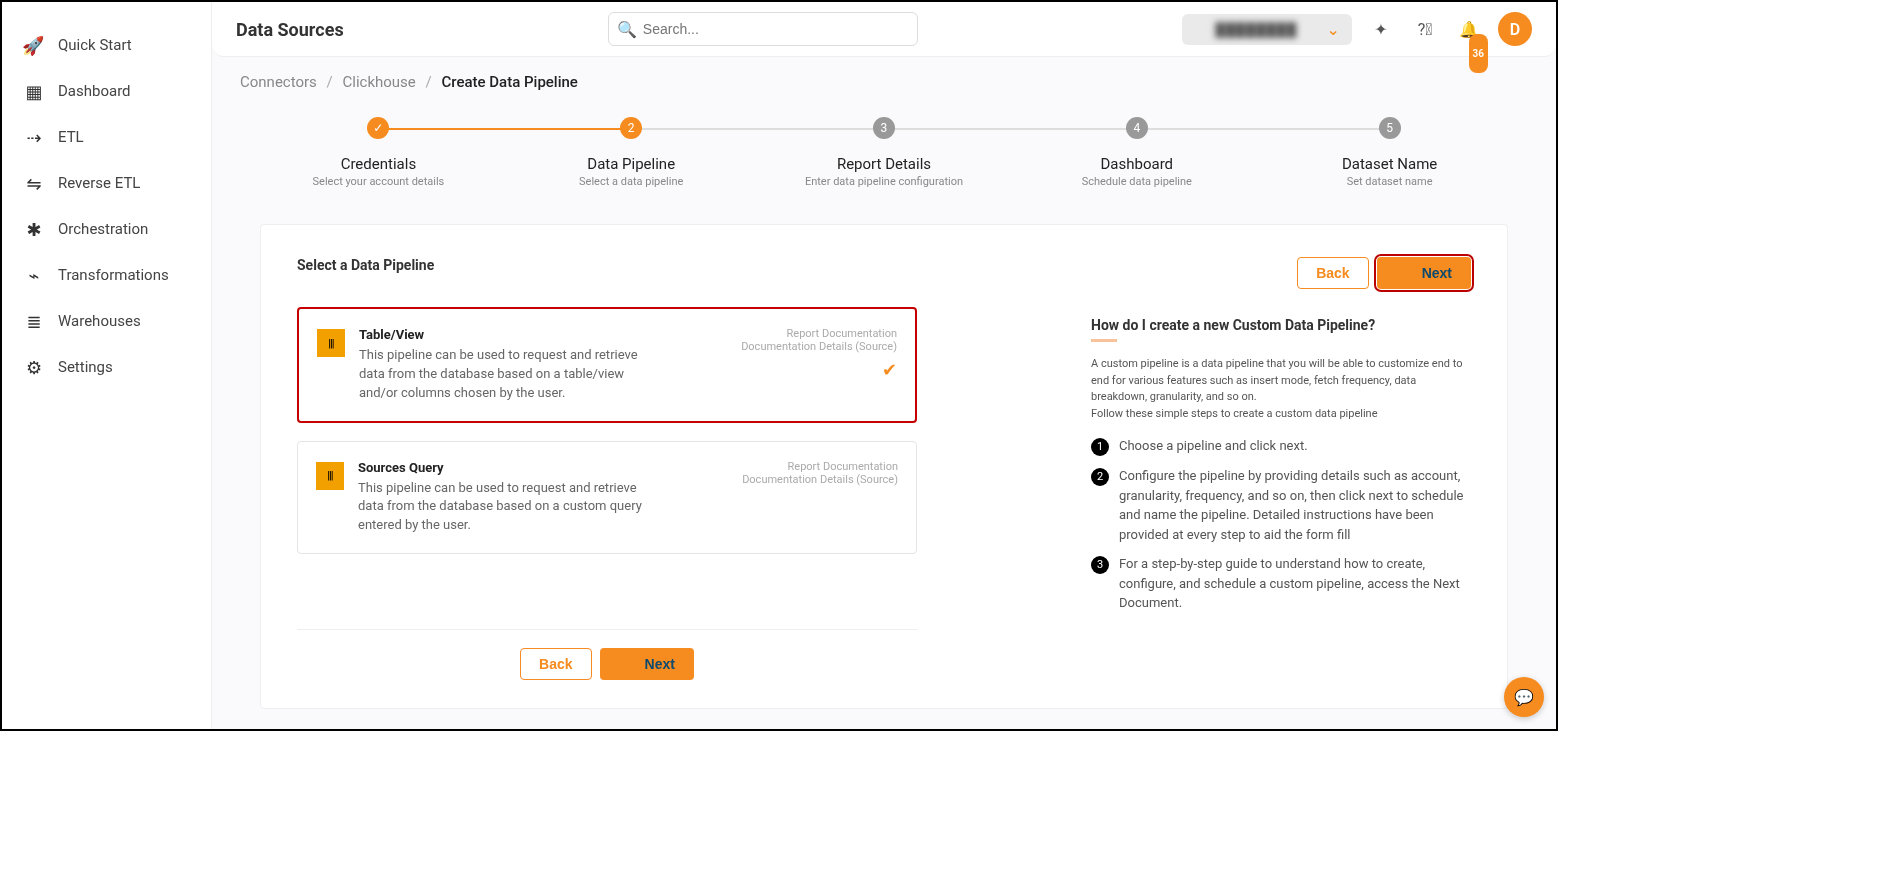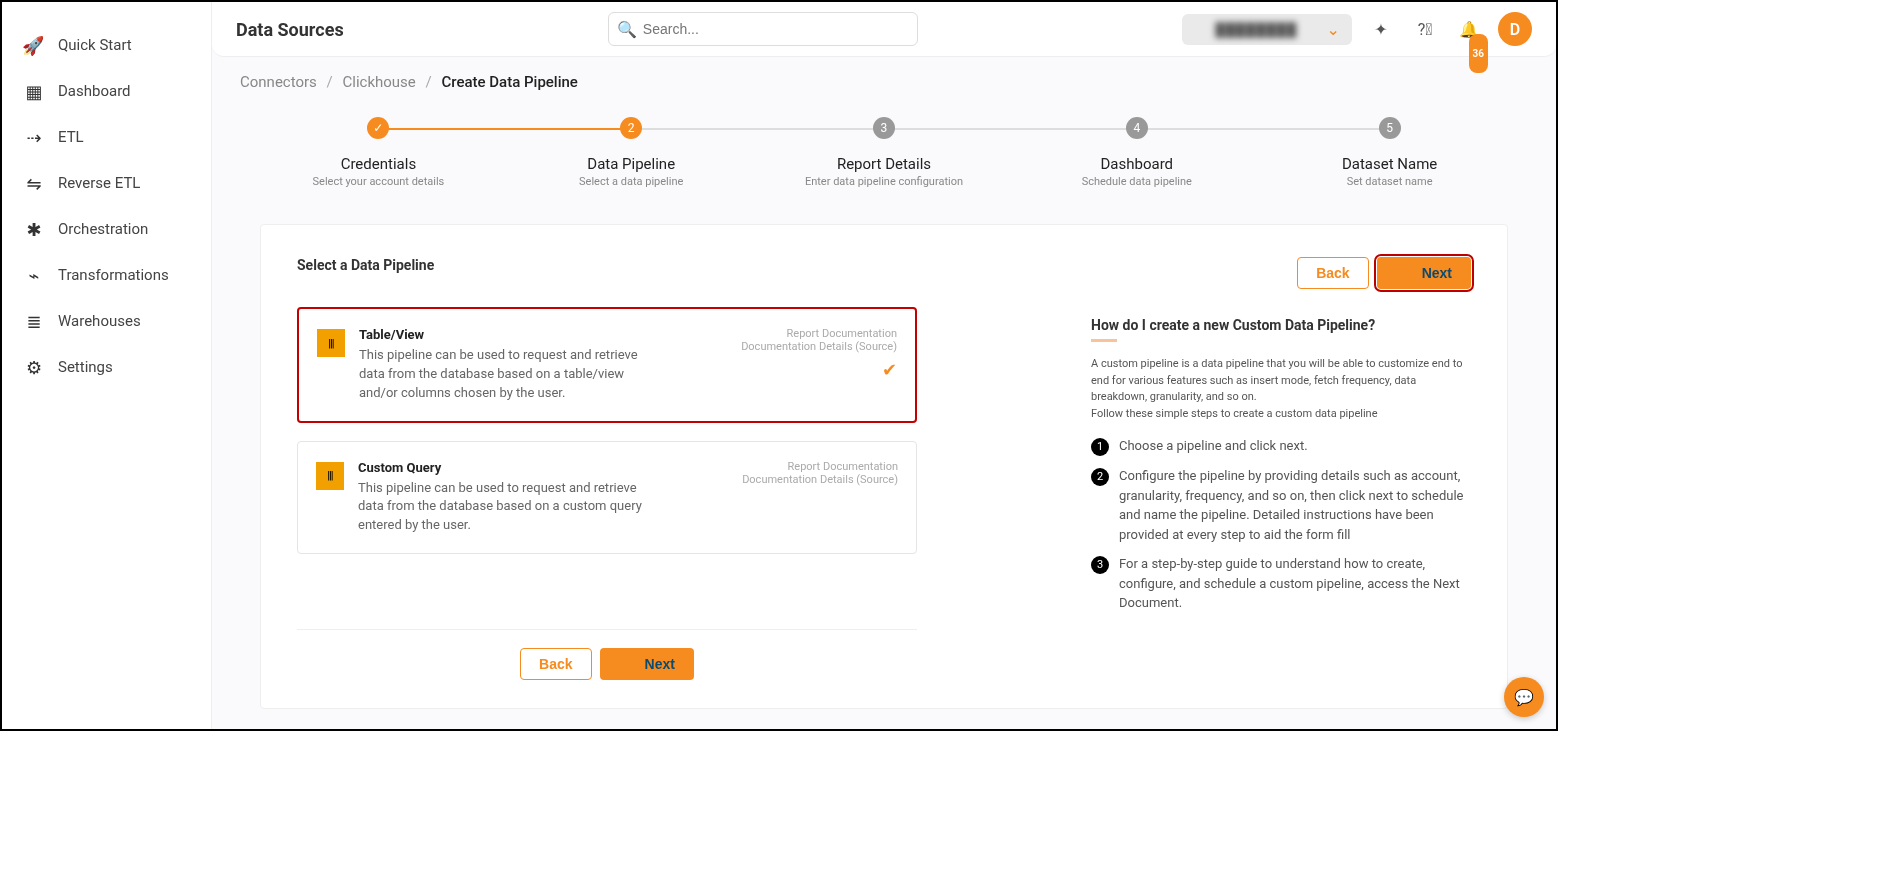--- a/index.html
+++ b/index.html
@@ -207,21 +207,21 @@
               </div>
               <div>
                 <div class="pipe-meta">Report Documentation</div>
                 <div class="pipe-meta">Documentation Details (Source)</div>
                 <div class="pipe-check">✔</div>
               </div>
             </div>
             <div class="pipe-card">
               <div class="pipe-icon">|||</div>
               <div class="pipe-body">
-                <div class="pipe-title">Custom Query</div>
+                <div class="pipe-title">Sources Query</div>
                 <div class="pipe-desc">This pipeline can be used to request and retrieve data from the database based on a custom query entered by the user.</div>
               </div>
               <div>
                 <div class="pipe-meta">Report Documentation</div>
                 <div class="pipe-meta">Documentation Details (Source)</div>
               </div>
             </div>
           </div>
         </div>
 

